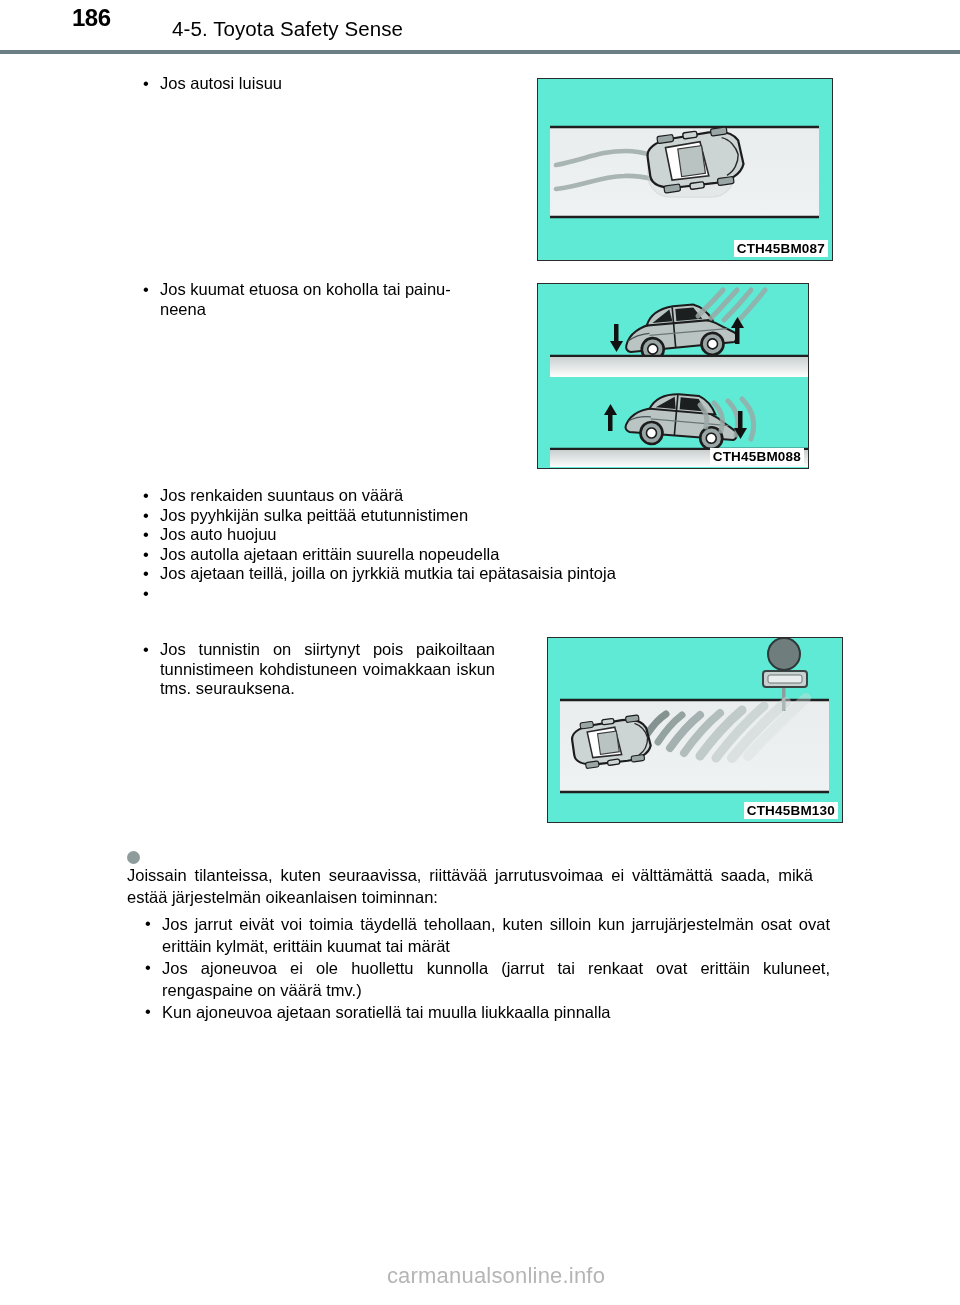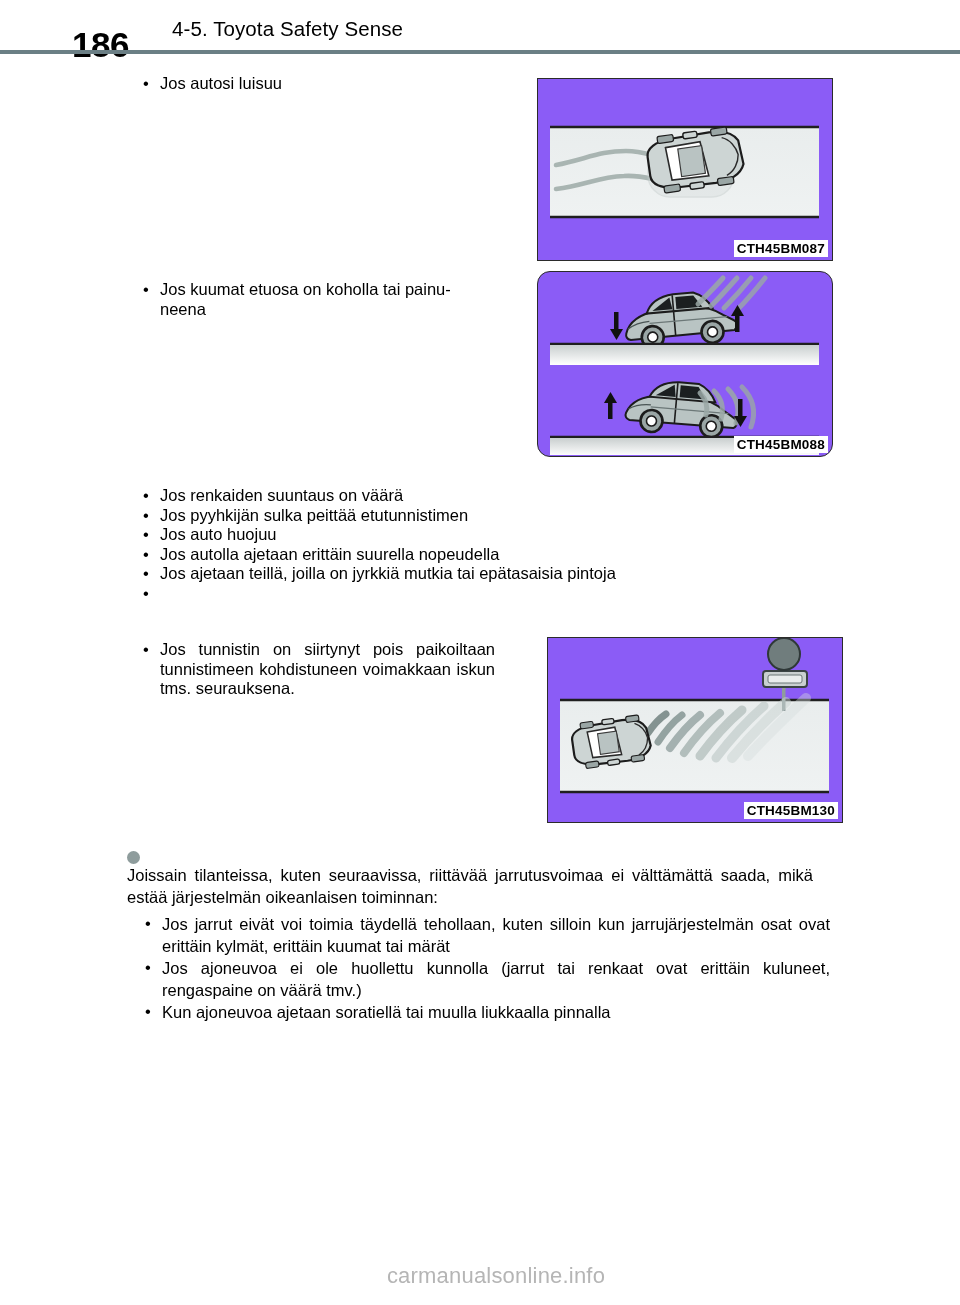--- a/index.html
+++ b/index.html
@@ -16,22 +16,22 @@
     overflow: hidden;
   }
 
   
   #page-header {
     position: absolute;
     left: 0; top: 0; width: 960px; height: 52px;
   }
   #page-number {
     position: absolute;
-    left: 72px; top: 25px;
-    font-size: 35px;
+    left: 72px; top: 4px;
+    font-size: 24px;
     font-weight: bold;
     letter-spacing: -0.5px;
   }
   #section-title {
     position: absolute;
     left: 172px; top: 17px;
     font-size: 20.5px;
     letter-spacing: 0.1px;
   }
   #header-rule {
@@ -118,40 +118,40 @@
   }
   #notice-list .bullet-text {
     line-height: 21.5px;
     width: 668px;
   }
 
   
   .figure {
     position: absolute;
     border: 1.5px solid #2b2b2b;
-    background: #8b5cf6;
+    background: #5eead4;
     box-sizing: border-box;
   }
   .figure .canvas {
     position: absolute;
     left: 0; top: 0; right: 0; bottom: 0;
     overflow: hidden;
   }
   .fig-code {
     position: absolute;
     right: 4px;
     bottom: 3px;
     font-size: 13.5px;
     font-weight: bold;
     letter-spacing: 0.2px;
     background: #ffffff;
     padding: 1px 3px;
   }
   #figure-skid   { left: 537px; top: 78px;  width: 296px; height: 183px; }
-  #figure-pitch  { left: 537px; top: 271px; width: 296px; height: 186px; border-radius: 13px; }
+  #figure-pitch  { left: 537px; top: 283px; width: 272px; height: 186px; }
   #figure-sensor { left: 547px; top: 637px; width: 296px; height: 186px; }
 
   svg { display: block; }
 
   
   #footer-watermark {
     position: absolute;
     left: 16px; bottom: 16px; width: 960px;
     text-align: center;
     font-size: 22px;

